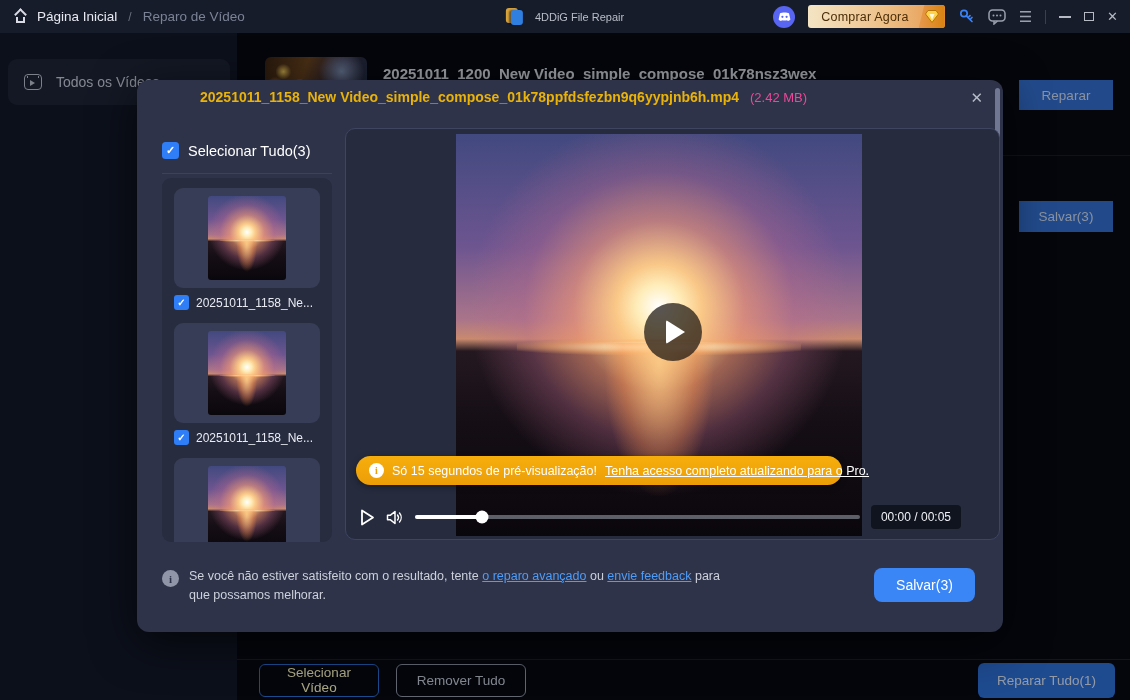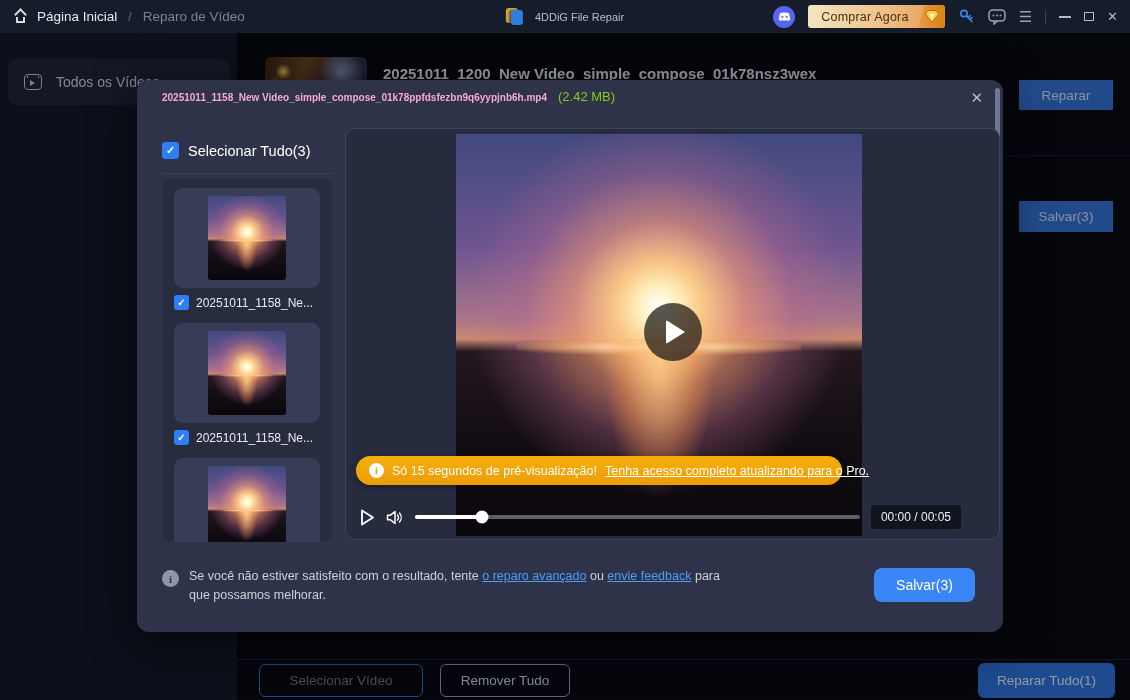--- a/index.html
+++ b/index.html
@@ -55,33 +55,33 @@
       linear-gradient(110deg,#3a2414 0%, #6b4520 38%, #2e2438 66%, #26344e 100%); }
   .bg-file-title { position:absolute; left:146px; top:32px; color:#e9edf6; font-size:15px; font-weight:bold; white-space:nowrap; }
   .bg-btn { position:absolute; right:17px; width:94px; height:30px; background:#336fd0; border:none; border-radius:0;
     color:#ccd8ee; font-size:13.5px; cursor:pointer; font-family:inherit; }
   .bg-btn.reparar { top:47px; }
   .bg-btn.salvar { top:168px; height:31px; }
   .bg-divider { position:absolute; left:0; right:0; top:122px; height:1px; background:#151b2a; }
   .bg-footer { position:absolute; left:0; right:0; bottom:0; height:41px; border-top:1px solid #1b2132;
     display:flex; align-items:center; padding:0 15px 0 22px; gap:17px; }
   .ol-btn { height:33px; border-radius:6px; background:transparent; font-size:13.5px; cursor:pointer; font-family:inherit; padding:0 18px; }
-  .ol-btn.sel { border:1px solid #2b6fd4; color:#737373; width:164px; }
+  .ol-btn.sel { border:1px solid #2b6fd4; color:#fef9c3; width:120px; }
   .ol-btn.rem { border:1px solid #9298a8; color:#c8ccd8; width:130px; }
   .solid-btn { margin-left:auto; width:137px; height:35px; background:#2d6fd5; border:none; border-radius:6px; color:#dbe5f6; font-size:13.5px; cursor:pointer; font-family:inherit; }
 
   
   .dim { position:absolute; top:33px; left:0; right:0; bottom:0; background:rgba(0,0,0,.33); z-index:5; }
 
   
   .modal { position:absolute; left:137px; top:80px; width:866px; height:552px; background:#2e3349;
     border-radius:12px; z-index:10; box-shadow:0 10px 45px rgba(0,0,0,.65); }
   .modal-header { position:absolute; left:25px; top:9px; right:44px; display:flex; align-items:baseline; gap:11px; }
-  .modal-title { color:#f9a8d4; font-size:10px; font-weight:bold; white-space:nowrap; }
-  .modal-size { color:#84cc16; font-size:13px; white-space:nowrap; }
+  .modal-title { color:#eab308; font-size:14px; font-weight:bold; white-space:nowrap;margin-left:38px; }
+  .modal-size { color:#ec4899; font-size:13px; white-space:nowrap; }
   .modal-close { position:absolute; right:16px; top:7px; color:#b7bcc9; font-size:15px; cursor:pointer; padding:2px 4px; }
 
   .checkbox { width:17px; height:17px; background:#2f7ef7; border-radius:3.5px; display:flex; align-items:center; justify-content:center;
     color:#fff; font-size:11px; font-weight:bold; flex:0 0 auto; cursor:pointer; }
   .checkbox.small { width:15px; height:15px; font-size:10px; border-radius:3px; }
   .select-all { position:absolute; left:25px; top:62px; display:flex; align-items:center; gap:9px; cursor:pointer; }
   .select-all-label { color:#ffffff; font-size:14.5px; }
   .left-divider { position:absolute; left:25px; top:93px; width:170px; height:1px; background:#3c425c; }
 
   .list-panel { position:absolute; left:25px; top:98px; width:170px; height:364px; background:#272c3f; border-radius:9px; overflow:hidden; }

